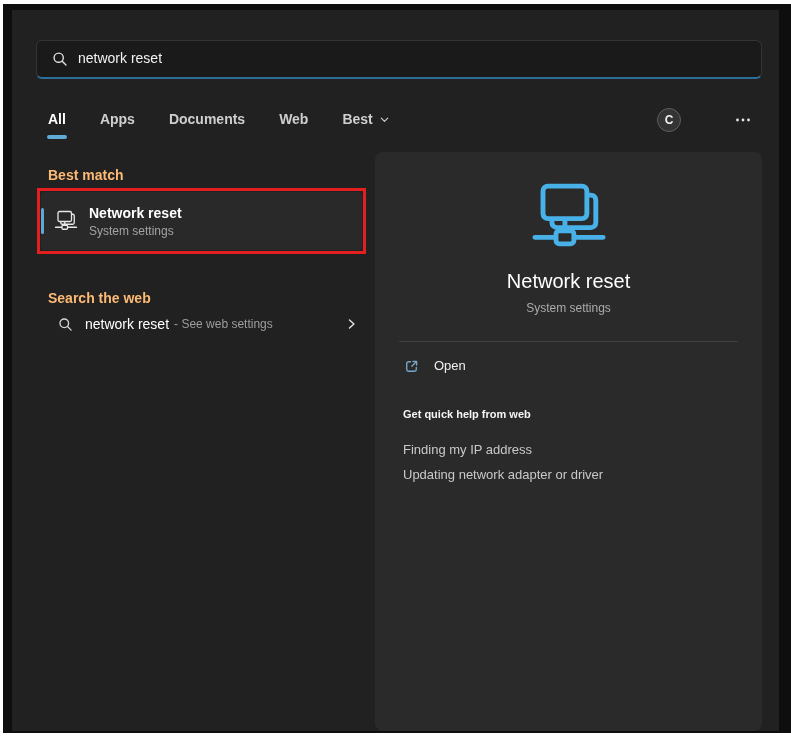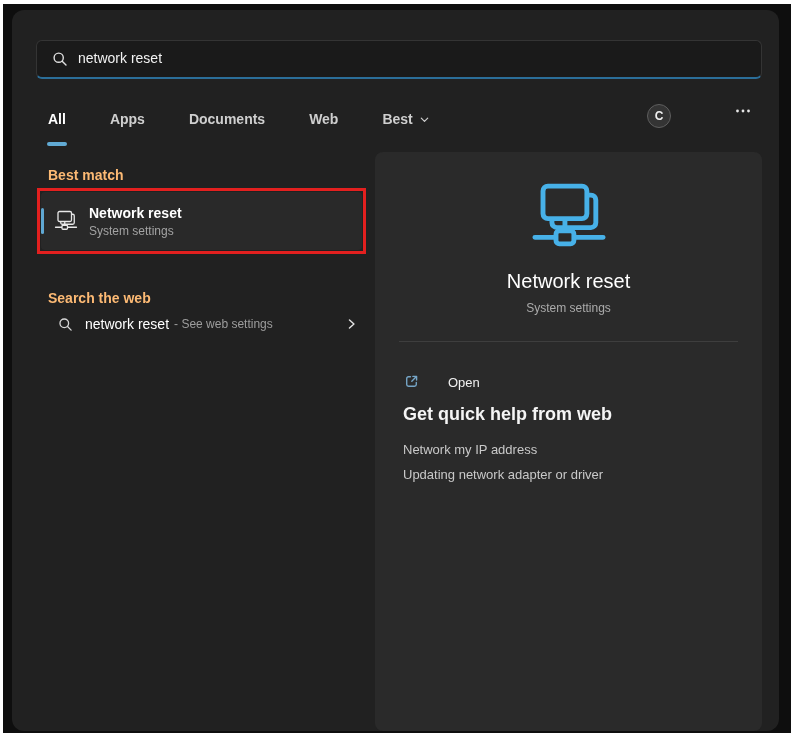--- a/index.html
+++ b/index.html
@@ -10,21 +10,21 @@
     position:relative;
     overflow:hidden;
     -webkit-font-smoothing:antialiased;
   }
   .backdrop {
     position:absolute; left:3px; top:4px; width:788px; height:729px;
     background:#0e0e0e;
   }
   .panel {
     position:absolute; left:12px; top:10px; width:767px; height:721px;
-    background:#212121; border-radius:12px;
+    background:#212121; border-radius:0;
   }
 
   
   .search-box {
     position:absolute; left:24px; top:30px; width:726px; height:39px;
     background:#1a1a1a;
     border:1px solid #343434;
     border-bottom:2px solid #2b6e99;
     border-radius:6px;
     display:flex; align-items:center;
@@ -32,21 +32,21 @@
   .search-box .mag { margin-left:15px; flex:0 0 auto; display:flex; }
   .search-box input {
     flex:1; background:transparent; border:none; outline:none;
     color:#f2f2f2; font-size:14px; font-family:inherit;
     padding:0 10px 2px 10px;
   }
 
   
   .tabs {
     position:absolute; left:36px; top:94px; right:24px; height:32px;
-    display:flex; gap:44px;
+    display:flex; align-items:center; gap:34px;
   }
   .tab { position:relative; font-size:14px; color:#cfcfcf; cursor:default;
          display:flex; align-items:center; gap:6px; padding-bottom:2px;font-weight:bold; }
   .tab.active { color:#ffffff; font-weight:600; }
   .tab.active::after {
     content:""; position:absolute; left:50%; transform:translateX(-50%);
     bottom:-10px; width:20px; height:4px; border-radius:2px; background:#61aad4;
   }
   .tabs .spacer { flex:1; }
   .avatar {
@@ -97,27 +97,27 @@
     display:flex; flex-direction:column; align-items:center;
   }
   .preview-card .big-icon { margin-top:26px; display:flex; }
   .preview-title { margin-top:13px; color:#ffffff; font-size:20px; line-height:24px; }
   .preview-sub   { margin-top:8px; color:#ababab; font-size:12px; }
   .divider {
     margin-top:26px; width:339px; height:1px; background:#3e3e3e; flex:0 0 auto;
   }
   .open-row {
     align-self:stretch; margin-top:16px; height:32px;
-    display:flex; align-items:flex-end; padding-left:28px; gap:28px;
+    display:flex; align-items:flex-start; padding-left:28px; gap:14px;
     border-radius:4px;
   }
   .open-label { color:#f0f0f0; font-size:13px; }
   .help-heading {
     align-self:stretch; margin-top:16px; padding-left:28px;
-    color:#f5f5f5; font-size:18px; font-weight:700; line-height:16px;
+    color:#f5f5f5; font-size:11px; font-weight:700; line-height:16px;
   }
   .help-link {
     align-self:stretch; margin-top:20px; padding-left:28px;
     color:#c9c9c9; font-size:13px; line-height:15px;
   }
   .help-link + .help-link { margin-top:10px; }
 </style>
 </head>
 <body>
 
@@ -229,17 +229,17 @@
           <path d="M7 3.5 H5.2 C4.2 3.5 3.5 4.2 3.5 5.2 V10.8 C3.5 11.8 4.2 12.5 5.2 12.5 H10.8 C11.8 12.5 12.5 11.8 12.5 10.8 V9" stroke="#76a6c8" stroke-width="1.3" stroke-linecap="round"></path>
           <path d="M9.3 3.2 H12.8 V6.7" stroke="#76a6c8" stroke-width="1.3" stroke-linecap="round" stroke-linejoin="round"></path>
           <path d="M12.6 3.4 L8.3 7.7" stroke="#76a6c8" stroke-width="1.3" stroke-linecap="round"></path>
         </svg>
       </span>
       <span class="open-label">Open</span>
     </div>
 
     <div class="help-heading">Get quick help from web</div>
 
-    <div class="help-link">Network my IP address</div>
+    <div class="help-link">Finding my IP address</div>
     <div class="help-link">Updating network adapter or driver</div>
   </div>
 
 </div>
 
 </body></html>

